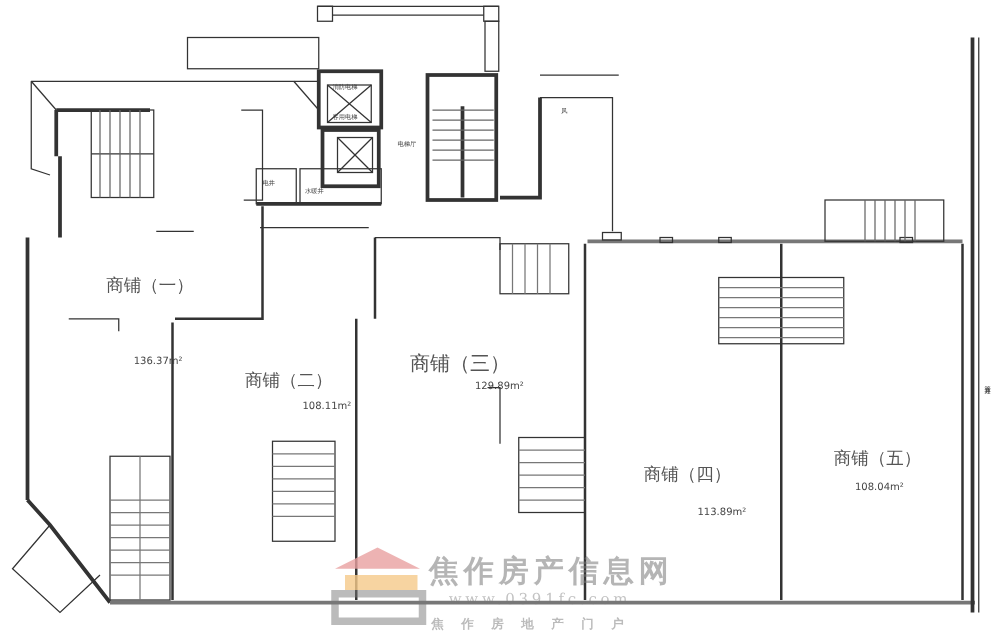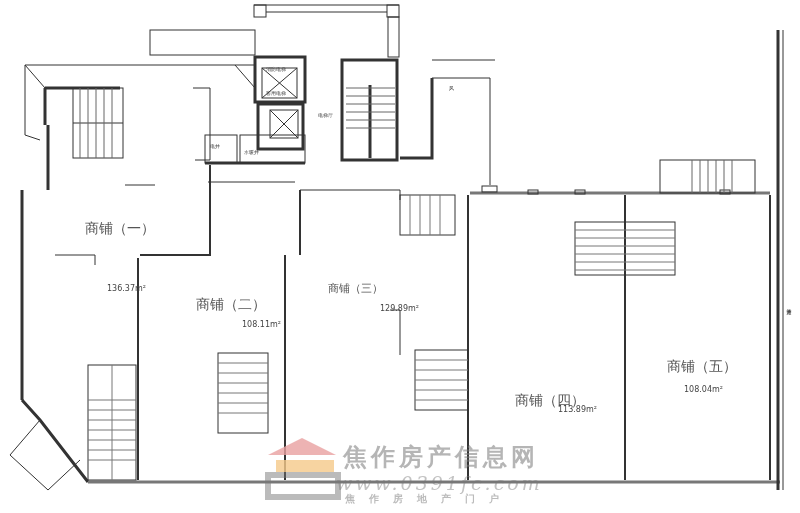--- a/index.html
+++ b/index.html
@@ -3,21 +3,21 @@
 <meta charset="utf-8">
 <style>
   html,body{margin:0;padding:0;background:#fff;}
   body{width:800px;height:513px;position:relative;overflow:hidden;font-family:"DejaVu Sans",sans-serif;}
   svg{position:absolute;left:0;top:0;}
   .lbl{position:absolute;color:#555;white-space:nowrap;}
   .shop{font-family:Liberation Sans, sans-serif;font-size:14px;color:#555;}
   .area{font-size:8px;color:#444;margin-left:40px;}
   .tiny{font-size:5px;color:#444;}
   .wm-title{position:absolute;left:343px;top:441px;font-family:Liberation Sans, sans-serif;font-weight:bold;font-size:24px;letter-spacing:4px;color:rgba(120,120,120,0.55);}
-  .wm-url{position:absolute;left:336px;top:472px;font-family:"DejaVu Serif",serif;font-size:19px;letter-spacing:3px;color:rgba(120,120,120,0.45);font-style:italic;}
+  .wm-url{position:absolute;left:359px;top:472px;font-family:"DejaVu Serif",serif;font-size:12px;letter-spacing:3px;color:rgba(120,120,120,0.45);}
   .wm-sub{position:absolute;left:345px;top:492px;font-size:10px;letter-spacing:14px;color:rgba(120,120,120,0.5);font-weight:bold;}
 </style>
 </head>
 <body>
 
 <svg width="800" height="513" viewBox="0 0 800 513">
   <g fill="none" stroke="#333" stroke-width="1">
 
     <rect x="254" y="5" width="12" height="12"></rect>
     <rect x="387" y="5" width="12" height="12"></rect>
@@ -157,23 +157,23 @@
 
   <polygon points="268,455 302,438 336,455" fill="#e8a0a0" opacity="0.8"></polygon>
   <rect x="276" y="460" width="58" height="12" fill="#f5c98a" opacity="0.8"></rect>
   <rect x="268" y="475" width="70" height="22" fill="none" stroke="rgba(120,120,120,0.5)" stroke-width="6"></rect>
 </svg>
 
 <div class="lbl shop" style="left:85px;top:220px">商铺（一）</div>
 <div class="lbl area" style="left:67px;top:284px">136.37m²</div>
 <div class="lbl shop" style="left:196px;top:296px">商铺（二）</div>
 <div class="lbl area" style="left:202px;top:320px">108.11m²</div>
-<div class="lbl shop" style="left:328px;top:281px;font-size:11px">商铺（三）</div>
+<div class="lbl shop" style="left:328px;top:281px;font-size:16px">商铺（三）</div>
 <div class="lbl area" style="left:340px;top:304px">129.89m²</div>
-<div class="lbl shop" style="left:515px;top:392px">商铺（四）</div>
+<div class="lbl shop" style="left:515px;top:371px">商铺（四）</div>
 <div class="lbl area" style="left:518px;top:405px">113.89m²</div>
 <div class="lbl shop" style="left:667px;top:358px">商铺（五）</div>
 <div class="lbl area" style="left:644px;top:385px">108.04m²</div>
 
 <div class="lbl tiny" style="left:266px;top:66px">消防电梯</div>
 <div class="lbl tiny" style="left:266px;top:90px">客用电梯</div>
 <div class="lbl tiny" style="left:318px;top:112px">电梯厅</div>
 <div class="lbl tiny" style="left:210px;top:143px">电井</div>
 <div class="lbl tiny" style="left:244px;top:149px">水暖井</div>
 <div class="lbl tiny" style="left:449px;top:85px">风</div>

